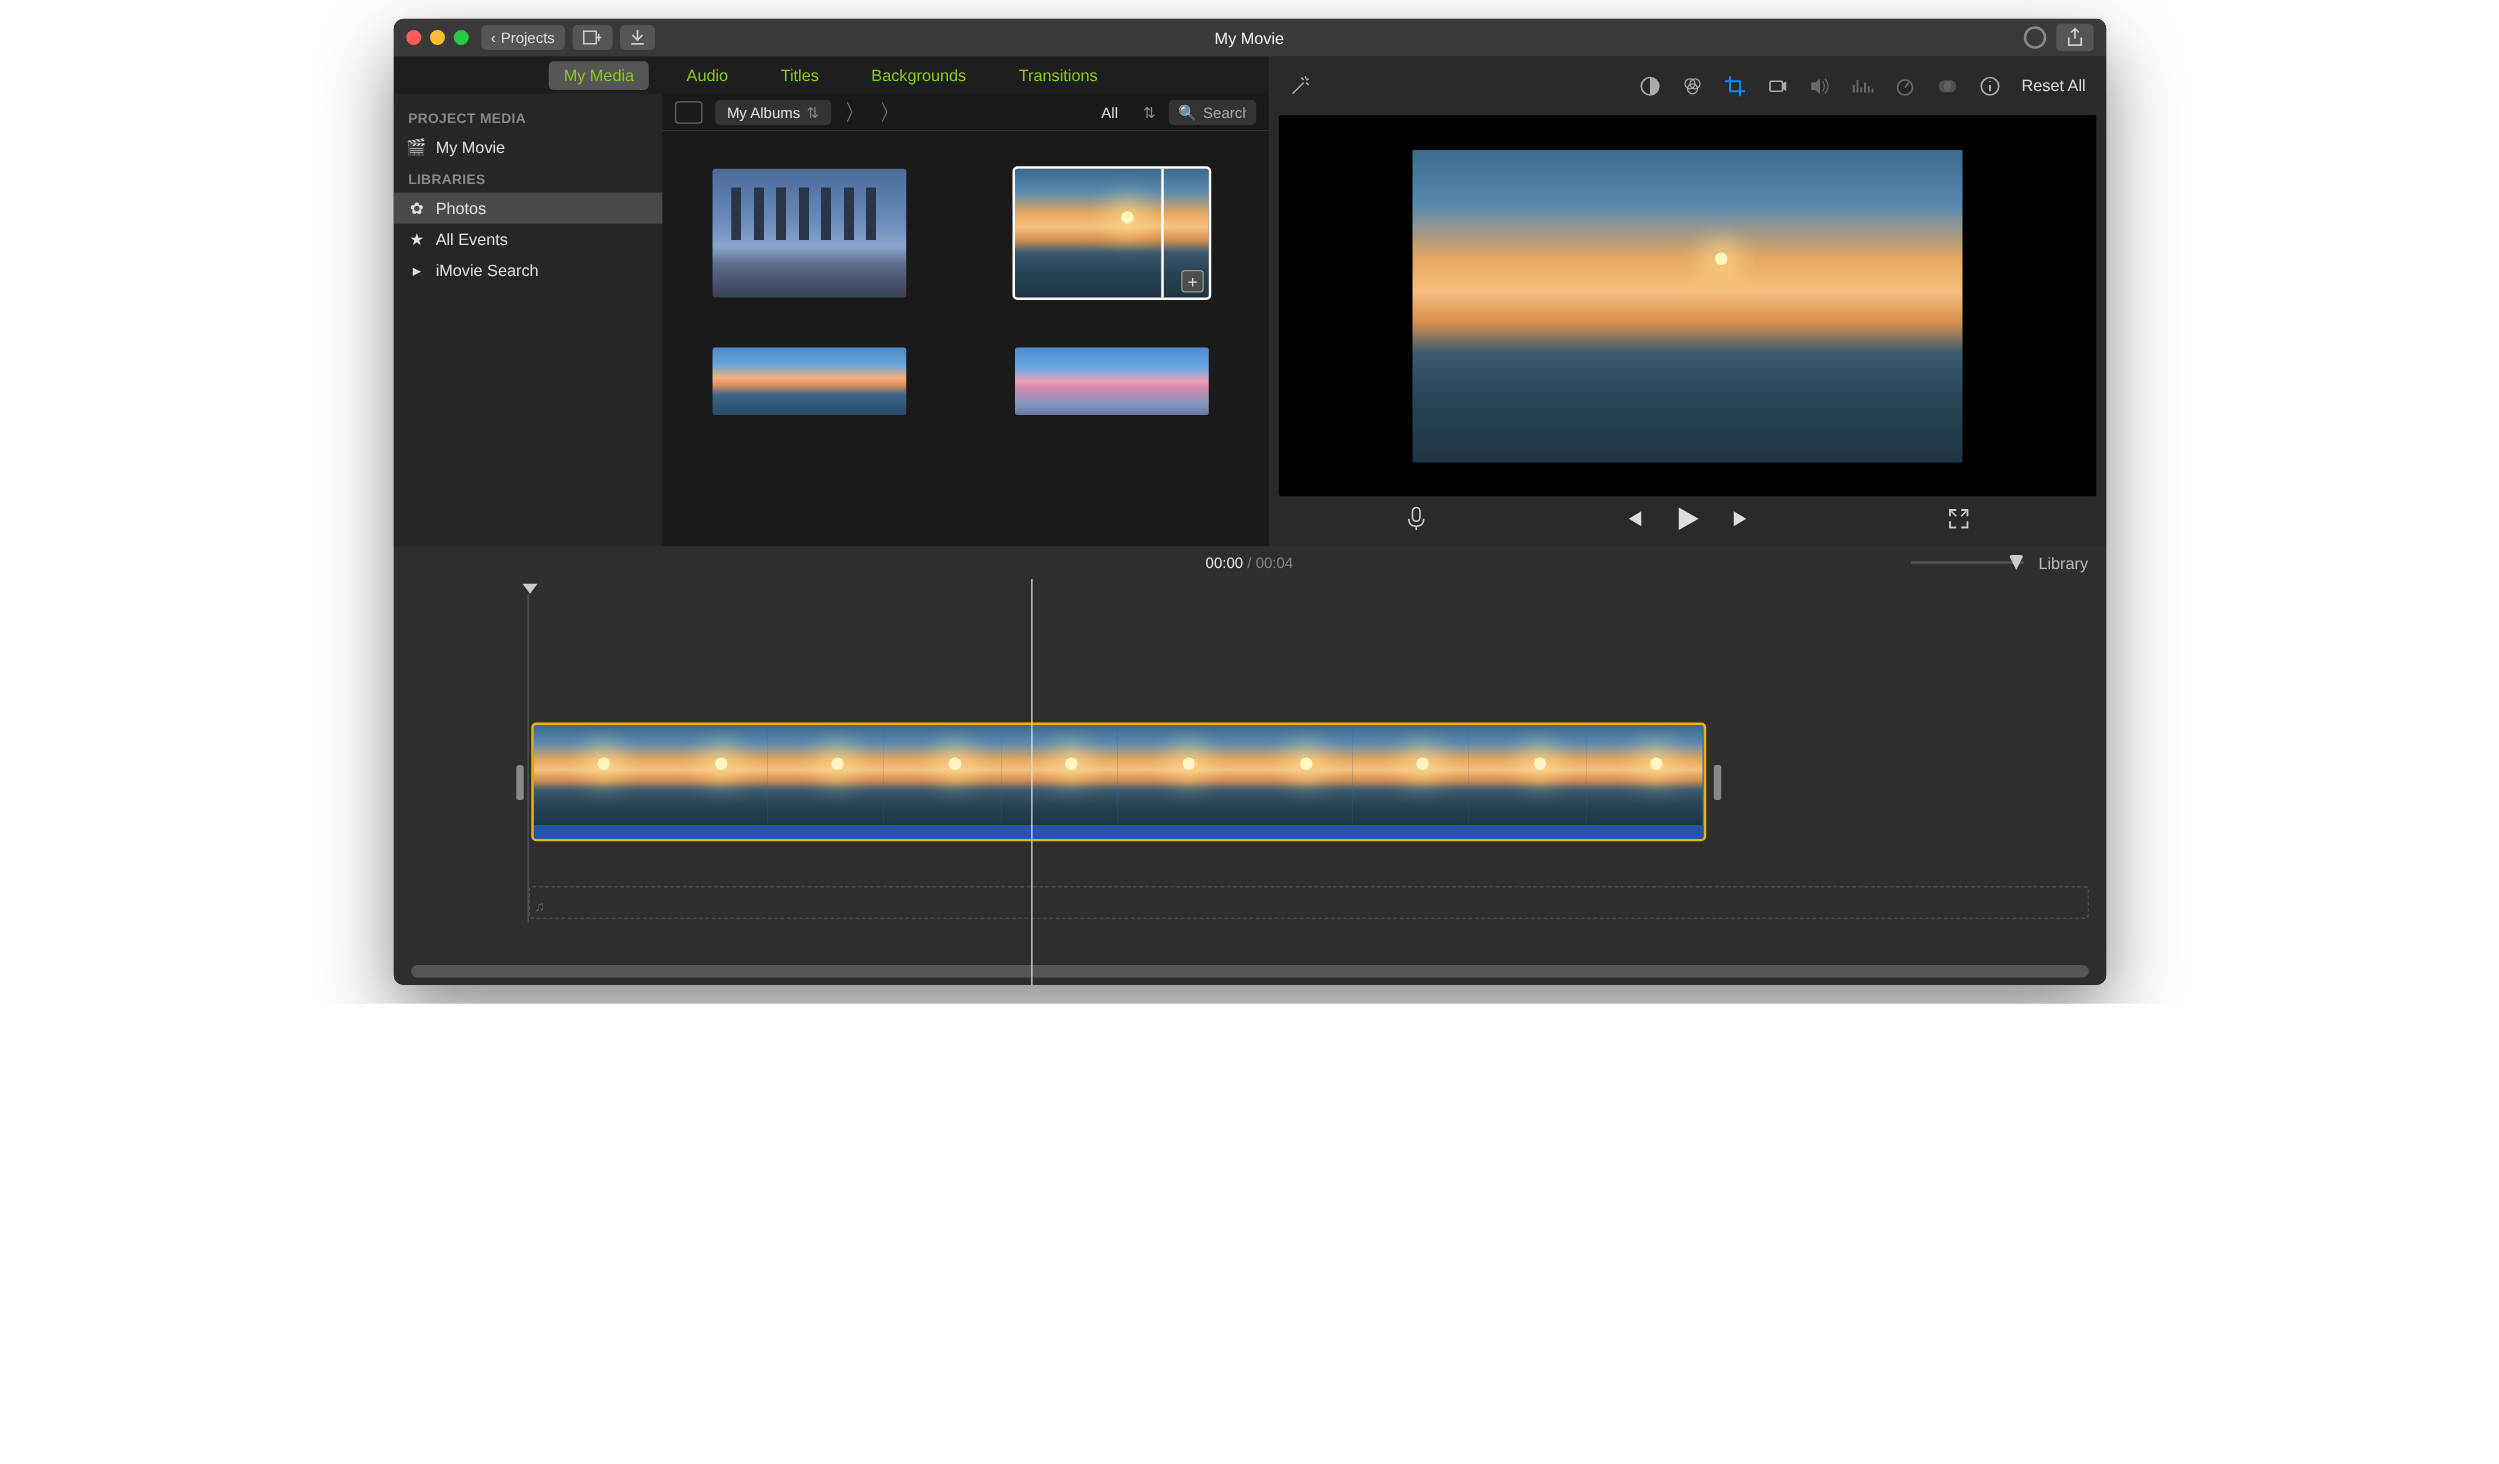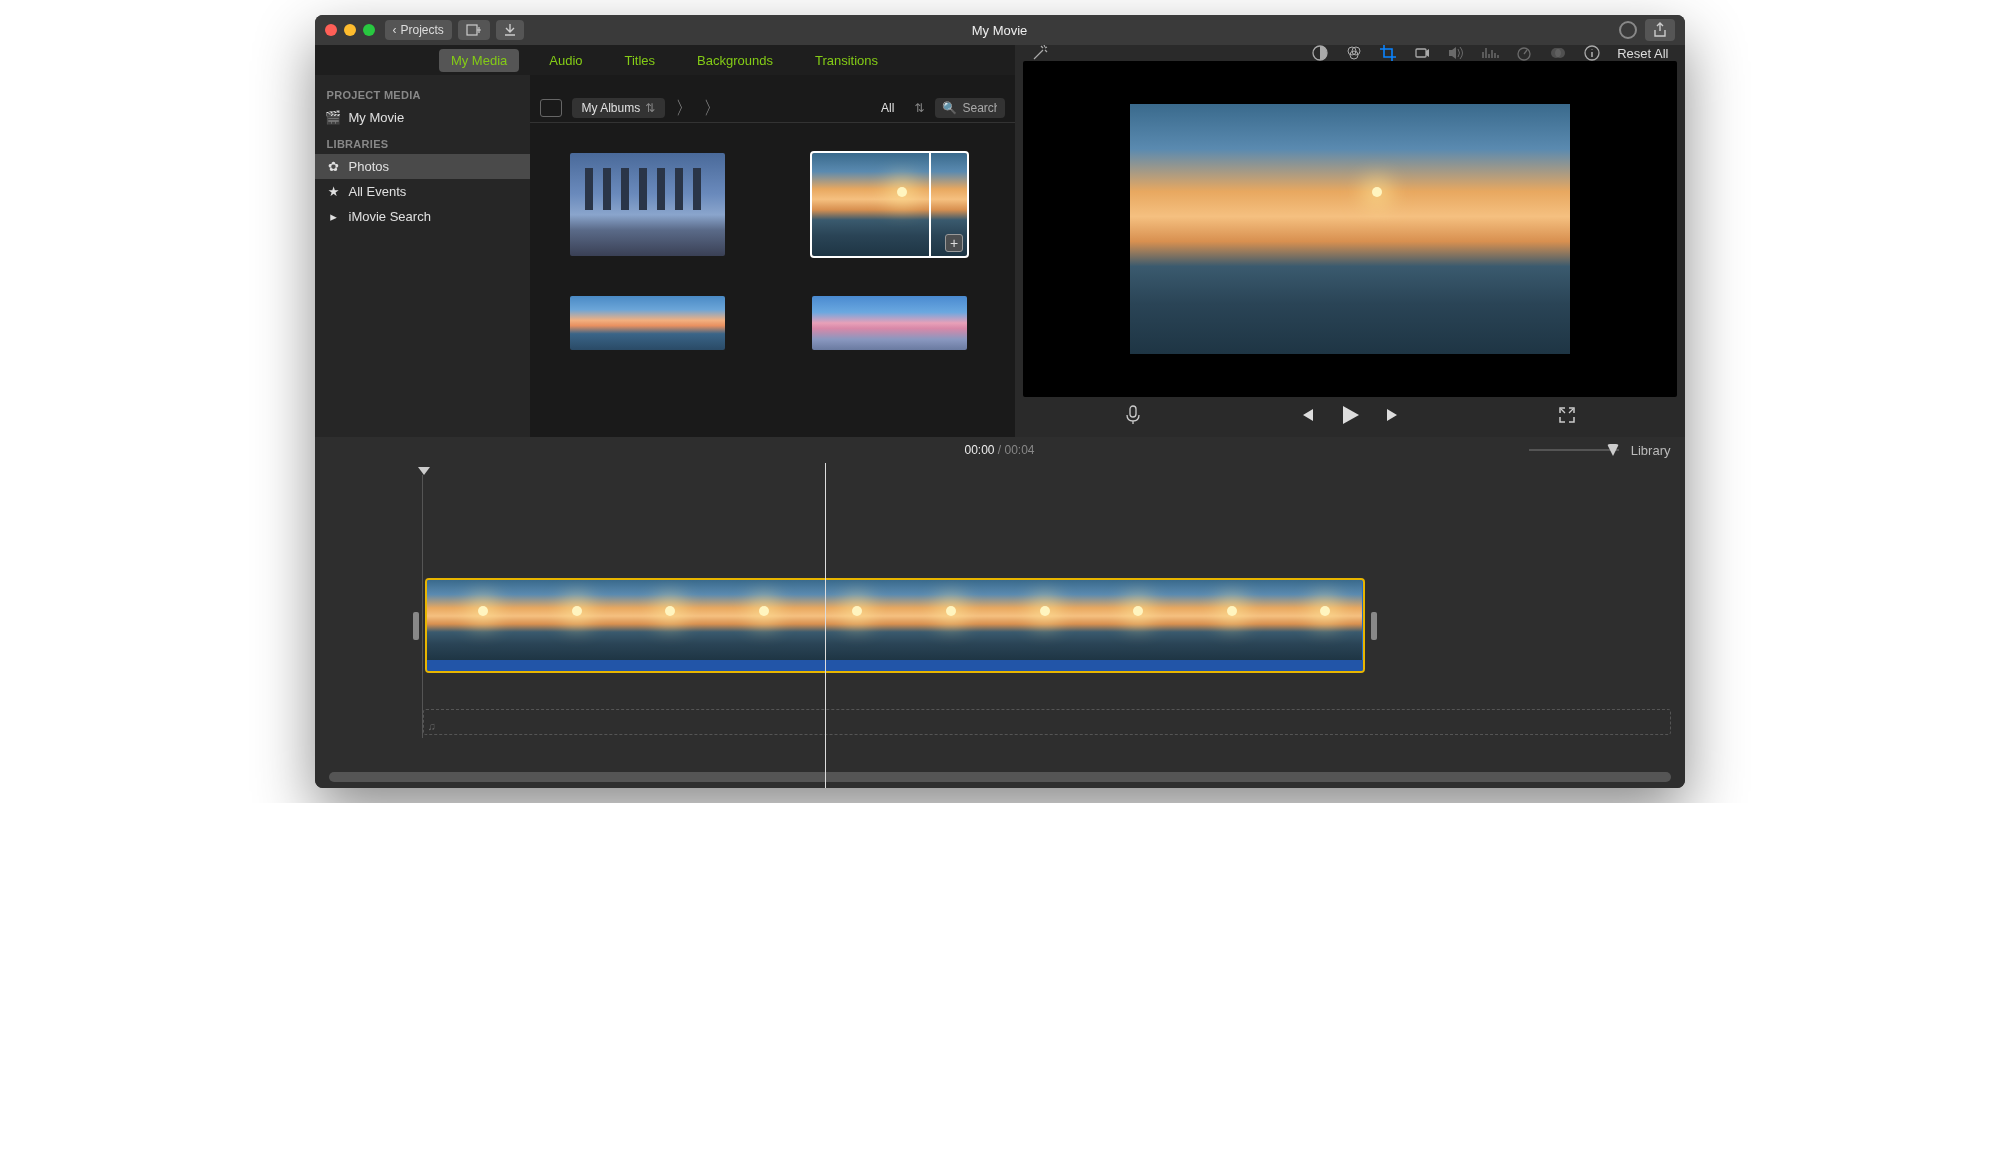--- a/index.html
+++ b/index.html
@@ -26,35 +26,35 @@
 
 .left-col { width: 700px; display: flex; flex-direction: column; background: #1e1e1e; }
 .left-inner { display: flex; flex: 1; min-height: 0; justify-content: flex-end; }
 .sidebar { width: 215px; background: #262626; padding: 6px 0; font-size: 13px; }
 .sb-head { color: #888; font-size: 11px; font-weight: 600; padding: 8px 12px 4px; letter-spacing: .3px; }
 .sb-item { padding: 5px 12px; display: flex; align-items: center; gap: 8px; cursor: pointer; }
 .sb-item.sel { background: #4a4a4a; }
 .sb-icon { width: 14px; height: 14px; display: inline-flex; align-items: center; justify-content: center; }
 
 .browser { flex: 1; display: flex; flex-direction: column; background: #1a1a1a; }
-.browser-head { height: 30px; display: flex; align-items: center; padding: 0 10px; gap: 10px; border-bottom: 1px solid #333; margin-top: 18px; }
+.browser-head { height: 30px; display: flex; align-items: center; padding: 0 10px; gap: 10px; border-bottom: 1px solid #333; }
 .pill { background: #333; border-radius: 4px; padding: 3px 10px; font-size: 12px; display: flex; align-items: center; gap: 5px; }
 .chev { color: #888; }
 .spacer { flex: 1; }
 .search { background: #333; border-radius: 4px; padding: 3px 8px; font-size: 12px; color: #aaa; display: flex; align-items: center; gap: 5px; width: 70px; overflow: hidden; }
 .layout-btn { width: 22px; height: 18px; border: 1px solid #666; border-radius: 3px; }
 
 .thumbs { flex: 1; padding: 30px 40px; display: grid; grid-template-columns: 1fr 1fr; gap: 40px 80px; align-content: start; overflow: hidden; }
 .thumb { width: 155px; height: 103px; border-radius: 2px; position: relative; cursor: pointer; }
 .thumb.selhl { outline: 2px solid #fff; }
 .thumb .add { position: absolute; right: 4px; bottom: 4px; width: 18px; height: 18px; background: rgba(80,80,80,.9); border: 1px solid #999; border-radius: 3px; color: #ddd; font-size: 14px; display: flex; align-items: center; justify-content: center; }
 .thumb .bar { position: absolute; right: 36px; top: 0; bottom: 0; width: 2px; background: #fff; }
 
 .right-col { flex: 1; background: #2a2a2a; display: flex; flex-direction: column; }
-.inspector { height: 16px; display: flex; align-items: center; padding: 0 16px; gap: 16px; color: #aaa; }
+.inspector { height: 47px; display: flex; align-items: center; padding: 0 16px; gap: 16px; color: #aaa; }
 .insp-icon { width: 18px; height: 18px; display: flex; align-items: center; justify-content: center; cursor: pointer; }
 .insp-icon.active { color: #0a84ff; }
 .reset { margin-left: auto; font-size: 13px; color: #ddd; cursor: pointer; }
 
 .viewer { flex: 1; background: #000; display: flex; align-items: center; justify-content: center; margin: 0 8px; border-radius: 2px; }
 .viewer .img { width: 440px; height: 250px; }
 .transport { height: 40px; display: flex; align-items: center; justify-content: center; gap: 24px; position: relative; color: #ddd; }
 .transport .mic { position: absolute; left: 110px; }
 .transport .fs { position: absolute; right: 110px; }
 .tp-btn { cursor: pointer; }

